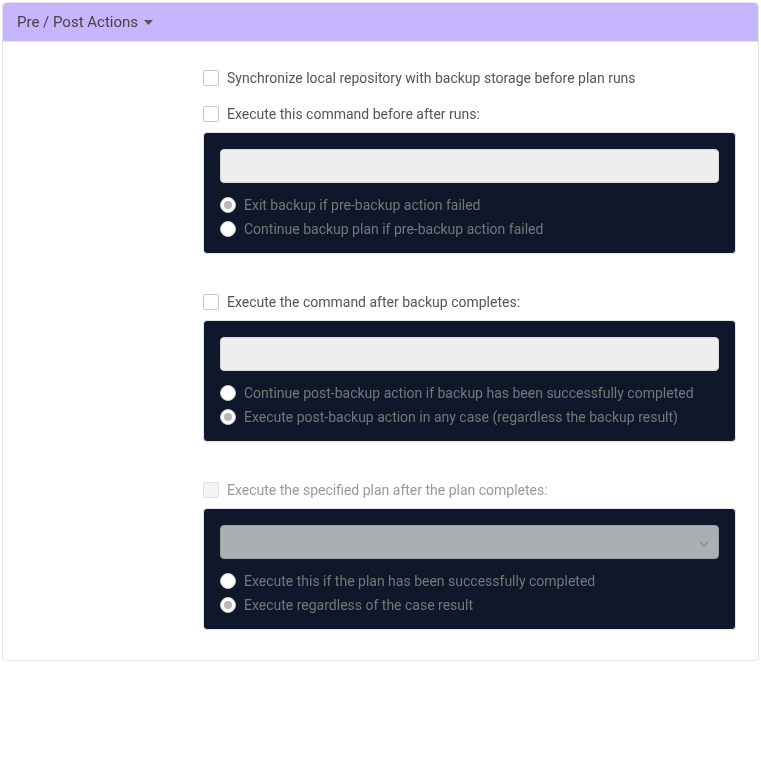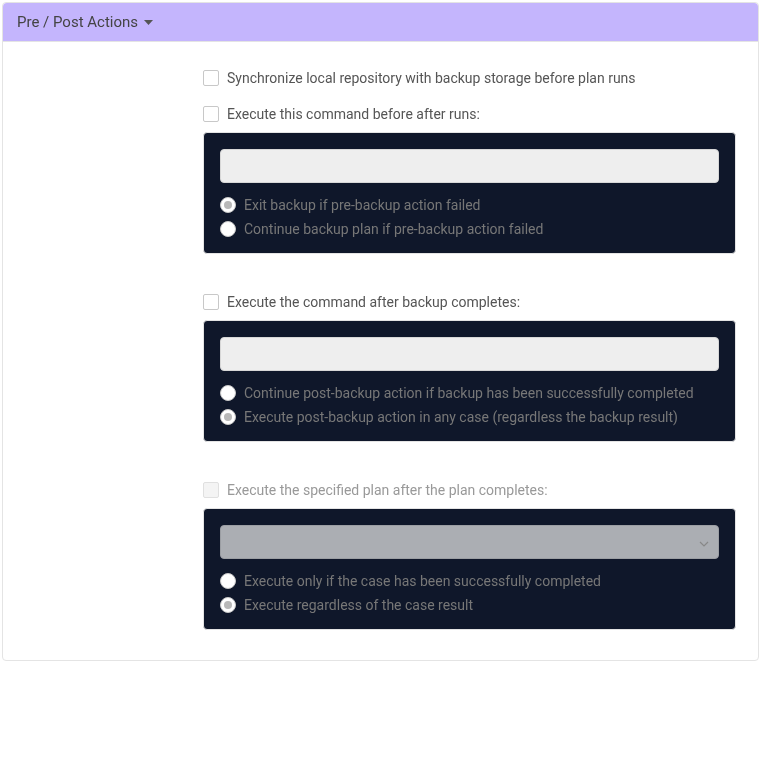--- a/index.html
+++ b/index.html
@@ -216,21 +216,21 @@
           <option></option>
         </select>
         <span class="select-caret">
           <svg width="10" height="6" viewBox="0 0 10 6">
               <path d="M1 1 L5 5 L9 1" stroke="#888" stroke-width="1.2" fill="none"></path>
             </svg>
         </span>
       </div>
       <div class="radio-row">
         <div class="radio"></div>
-        <span class="radio-label">Execute only if the case has been successfully completed</span>
+        <span class="radio-label">Execute this if the plan has been successfully completed</span>
       </div>
       <div class="radio-row">
         <div class="radio selected"></div>
         <span class="radio-label">Execute regardless of the case result</span>
       </div>
     </div>
 
   </div>
 </div>
 

